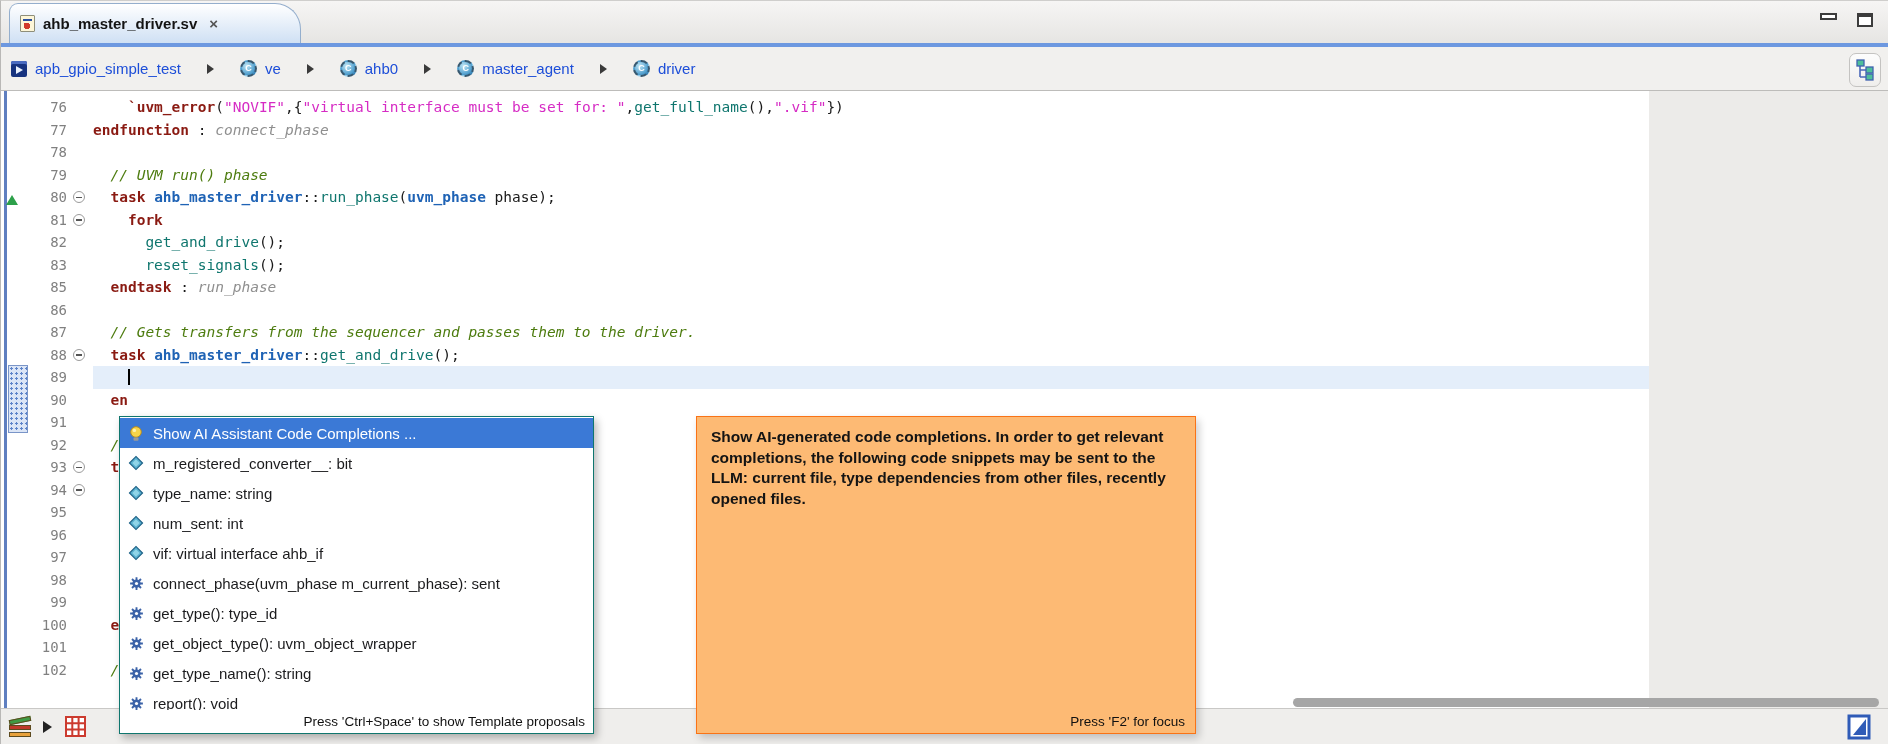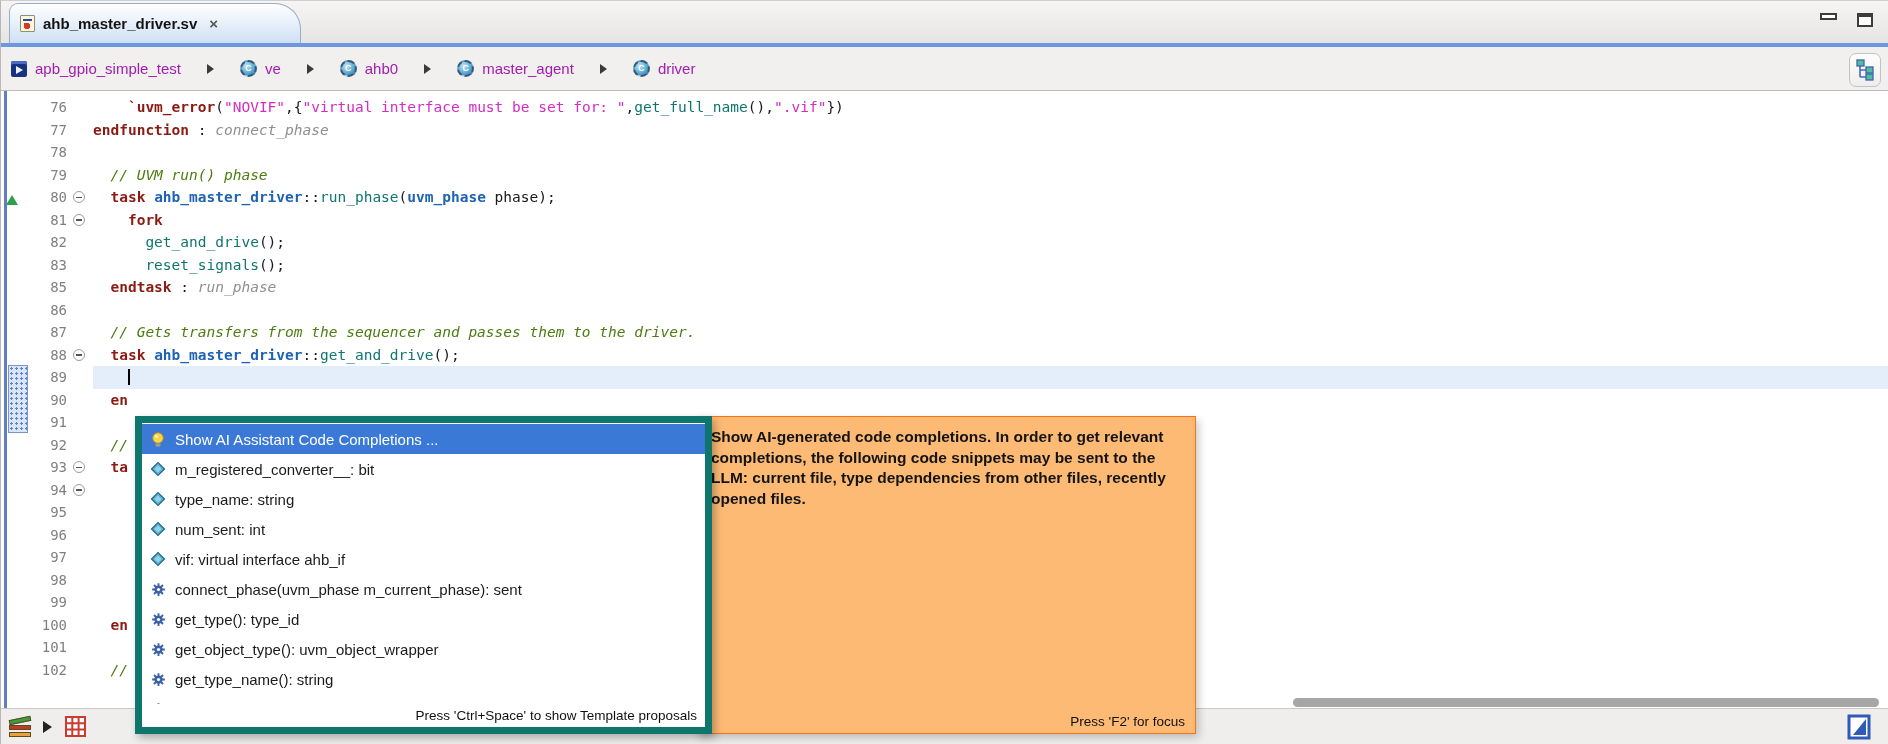--- a/index.html
+++ b/index.html
@@ -22,35 +22,35 @@
     background:radial-gradient(circle at 40% 40%, #d23a2a 55%, transparent 56%); }
   .winbtns { position:absolute; right:16px; top:12px; display:flex; gap:20px; }
   .btn-min { width:17px; height:7px; border:2px solid #3c3c3c; background:#fff; }
   .btn-max { width:16px; height:14px; border:2px solid #3c3c3c; border-top-width:4px; background:#fff; }
   .accentline { position:absolute; left:0; top:42px; width:1888px; height:4px; background:#6d98e0; }
 
   
   .crumbbar { position:absolute; left:0; top:46px; width:1888px; height:44px;
     background:#f1f0ee; border-bottom:1px solid #bdbcba; display:flex; align-items:center; padding:0 10px; }
   .crumb { display:flex; align-items:center; gap:8px; margin-right:26px; cursor:default; }
-  .crumb-label { font-size:15px; color:#a21caf; }
+  .crumb-label { font-size:15px; color:#1d4ed8; }
   .crumb-sep { width:0; height:0; border-left:7px solid #3a3a3a; border-top:5px solid transparent;
     border-bottom:5px solid transparent; margin-right:26px; }
   .icon-module { width:16px; height:16px; background:#17337f; border-radius:2px; position:relative; box-shadow:inset 0 3px 0 #4a6bc0; }
   .icon-module:before { content:""; position:absolute; left:5px; top:5px; width:0; height:0;
     border-left:7px solid #eaf2ff; border-top:4px solid transparent; border-bottom:4px solid transparent; }
   .icon-class { width:17px; height:17px; border-radius:50%;
     background:radial-gradient(circle at 35% 30%, #bfe6f5, #4d9ccc 70%, #2a6da0);
     border:2px dashed #37586f; display:flex; align-items:center; justify-content:center; }
   .icon-class span { font-size:9px; font-weight:bold; color:#ffffff; line-height:1; }
   .hier-btn { position:absolute; right:8px; top:6px; width:32px; height:34px; border:1px solid #c4c3c1;
     border-radius:7px; background:linear-gradient(#fdfdfd,#efeeec); display:flex; align-items:center; justify-content:center; }
 
   
-  .editor { position:absolute; left:0; top:90px; width:1888px; height:617px; background:#ffffff; overflow:hidden; }
+  .editor { position:absolute; left:0; top:90px; width:1648px; height:617px; background:#ffffff; overflow:hidden; }
   .leftline { position:absolute; left:3px; top:0; width:3px; height:617px; background:#5f7fc0; }
   .change-marker { position:absolute; left:7px; top:274px; width:20px; height:68px;
     border:1px solid #7a95c8; background-color:#dbe5f6;
     background-image:radial-gradient(#5b82c8 32%, transparent 36%); background-size:5px 5px; }
   .occurrence-marker { position:absolute; left:5px; top:104px; width:0; height:0;
     border-left:6px solid transparent; border-right:6px solid transparent; border-bottom:10px solid #2da04a; }
   .lines { position:absolute; left:0; top:5px; width:1888px; }
   .erow { display:flex; height:22.5px; line-height:22.5px; }
   .annot { width:32px; flex:none; }
   .gnum { width:34px; flex:none; text-align:right; font-family:"DejaVu Sans Mono", monospace;
@@ -80,22 +80,22 @@
   .books i { position:absolute; left:0; width:22px; height:5px; border:1px solid #5d4a1e; }
   .books .b1 { top:3px; background:#3f9b44; transform:rotate(-12deg); }
   .books .b2 { top:10px; background:#c0392b; }
   .books .b3 { top:17px; background:#e8a13c; }
   .play-sep { position:absolute; left:42px; top:12px; width:0; height:0;
     border-left:9px solid #222; border-top:6px solid transparent; border-bottom:6px solid transparent; }
   .redgrid { position:absolute; left:64px; top:7px; }
   .bluesq { position:absolute; right:18px; top:5px; }
 
   
-  .popup { position:absolute; left:134px; top:415px; width:577px; height:318px; background:#fff;
-    border:7px solid #0f766e; box-shadow:3px 4px 8px rgba(0,0,0,.28); z-index:20; overflow:hidden; }
+  .popup { position:absolute; left:118px; top:415px; width:475px; height:318px; background:#fff;
+    border:1px solid #0f766e; box-shadow:3px 4px 8px rgba(0,0,0,.28); z-index:20; overflow:hidden; }
   .popup-list { position:absolute; inset:1px 0 0 0; }
   .prow { height:30px; display:flex; align-items:center; gap:8px; padding:0 8px 0 7px; font-size:15px; color:#1b1b1d; }
   .prow.selected { background:#3b79d6; color:#ffffff; }
   .prow .picon { width:18px; flex:none; display:flex; align-items:center; justify-content:center; }
   .prow .plabel { white-space:nowrap; }
   .popup-footer { position:absolute; left:0; bottom:0; width:100%; height:23px; background:#fff;
     display:flex; align-items:center; justify-content:flex-end; padding-right:8px; }
   .popup-footer span { font-size:13.5px; color:#111; }
 
   

